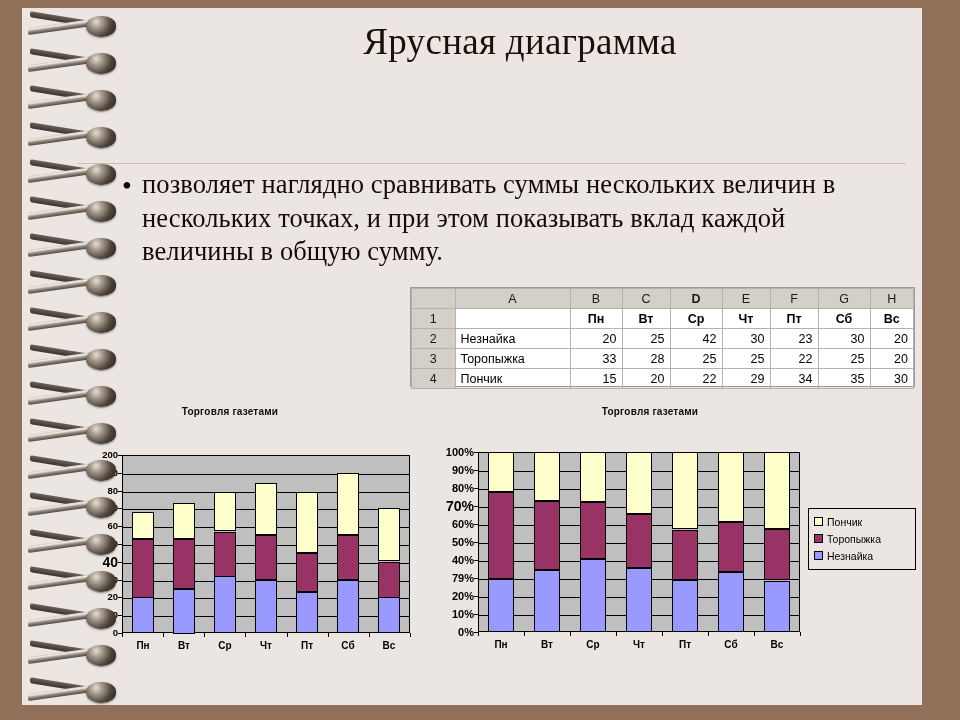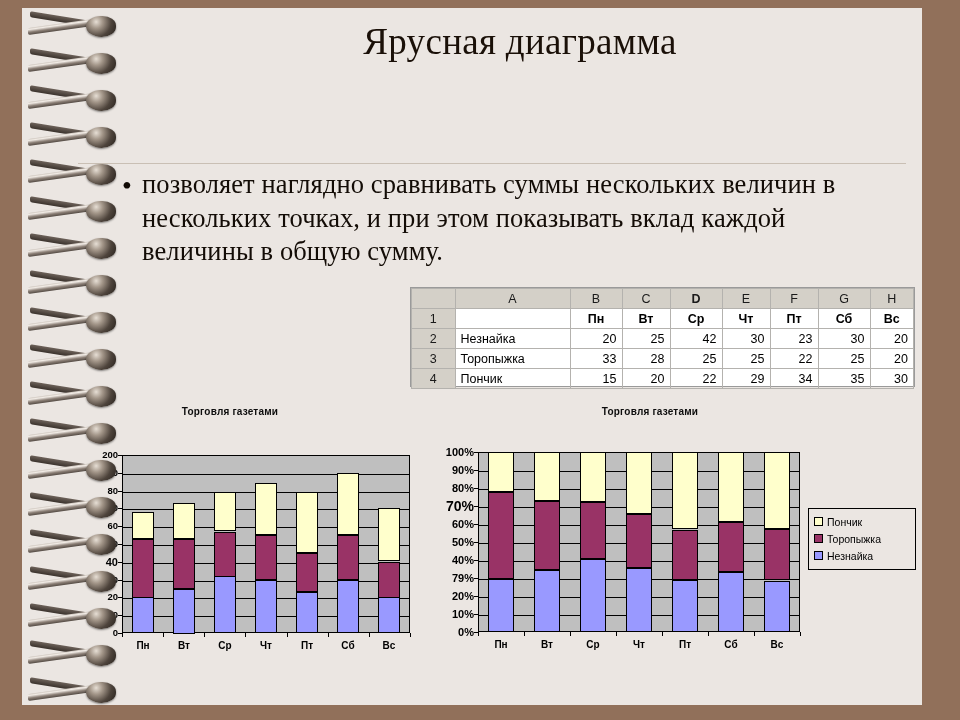--- a/index.html
+++ b/index.html
@@ -225,21 +225,21 @@
         <div class="gridline" style="top: 160px;"></div>
       </div>
       <div class="ytick" style="left: 94px; top: 628px; width: 24px; font-size: 9.5px;">0</div>
       <div class="ytickmark" style="left: 118px; top: 633px; width: 4px;"></div>
       <div class="ytick" style="left: 94px; top: 610px; width: 24px; font-size: 9.5px;">10</div>
       <div class="ytickmark" style="left: 118px; top: 615px; width: 4px;"></div>
       <div class="ytick" style="left: 94px; top: 592px; width: 24px; font-size: 9.5px;">20</div>
       <div class="ytickmark" style="left: 118px; top: 597px; width: 4px;"></div>
       <div class="ytick" style="left: 94px; top: 575px; width: 24px; font-size: 9.5px;">30</div>
       <div class="ytickmark" style="left: 118px; top: 580px; width: 4px;"></div>
-      <div class="ytick" style="left: 94px; top: 557px; width: 24px; font-size: 11px;">40</div>
+      <div class="ytick" style="left: 94px; top: 557px; width: 24px; font-size: 14px;">40</div>
       <div class="ytickmark" style="left: 118px; top: 562px; width: 4px;"></div>
       <div class="ytick" style="left: 94px; top: 539px; width: 24px; font-size: 9.5px;">50</div>
       <div class="ytickmark" style="left: 118px; top: 544px; width: 4px;"></div>
       <div class="ytick" style="left: 94px; top: 521px; width: 24px; font-size: 9.5px;">60</div>
       <div class="ytickmark" style="left: 118px; top: 526px; width: 4px;"></div>
       <div class="ytick" style="left: 94px; top: 503px; width: 24px; font-size: 9.5px;">70</div>
       <div class="ytickmark" style="left: 118px; top: 508px; width: 4px;"></div>
       <div class="ytick" style="left: 94px; top: 486px; width: 24px; font-size: 9.5px;">80</div>
       <div class="ytickmark" style="left: 118px; top: 491px; width: 4px;"></div>
       <div class="ytick" style="left: 94px; top: 468px; width: 24px; font-size: 9.5px;">90</div>

